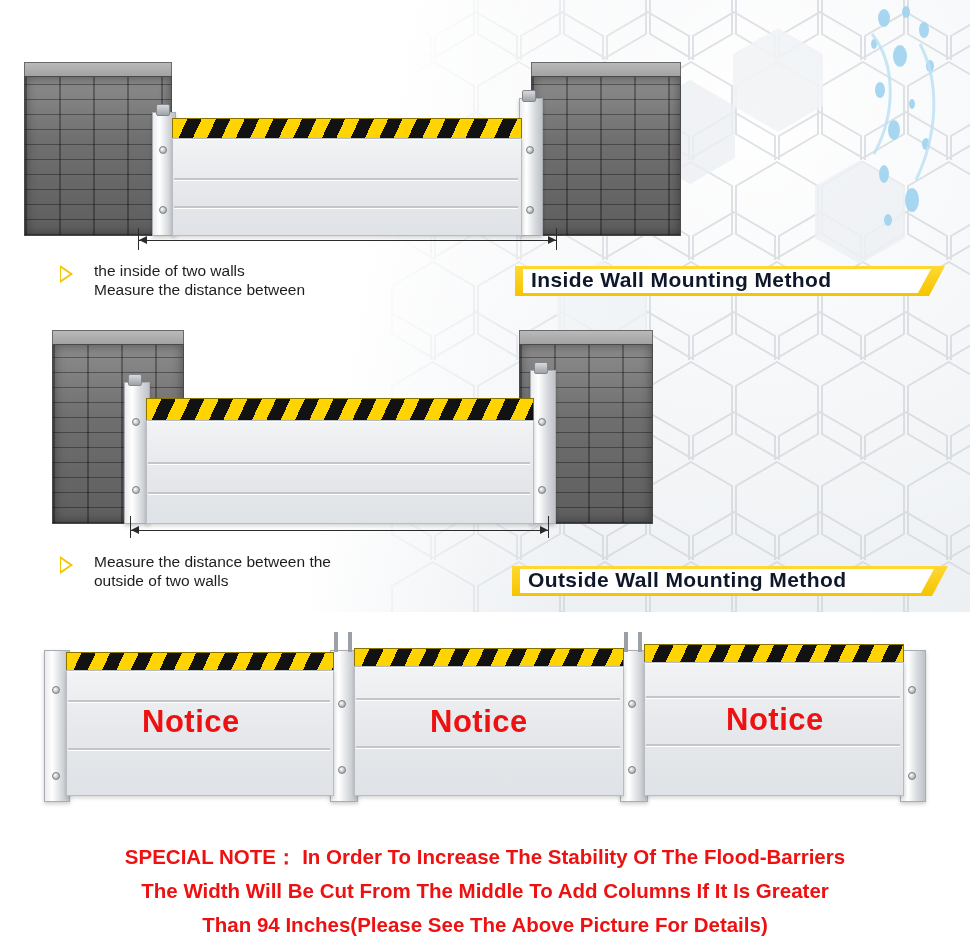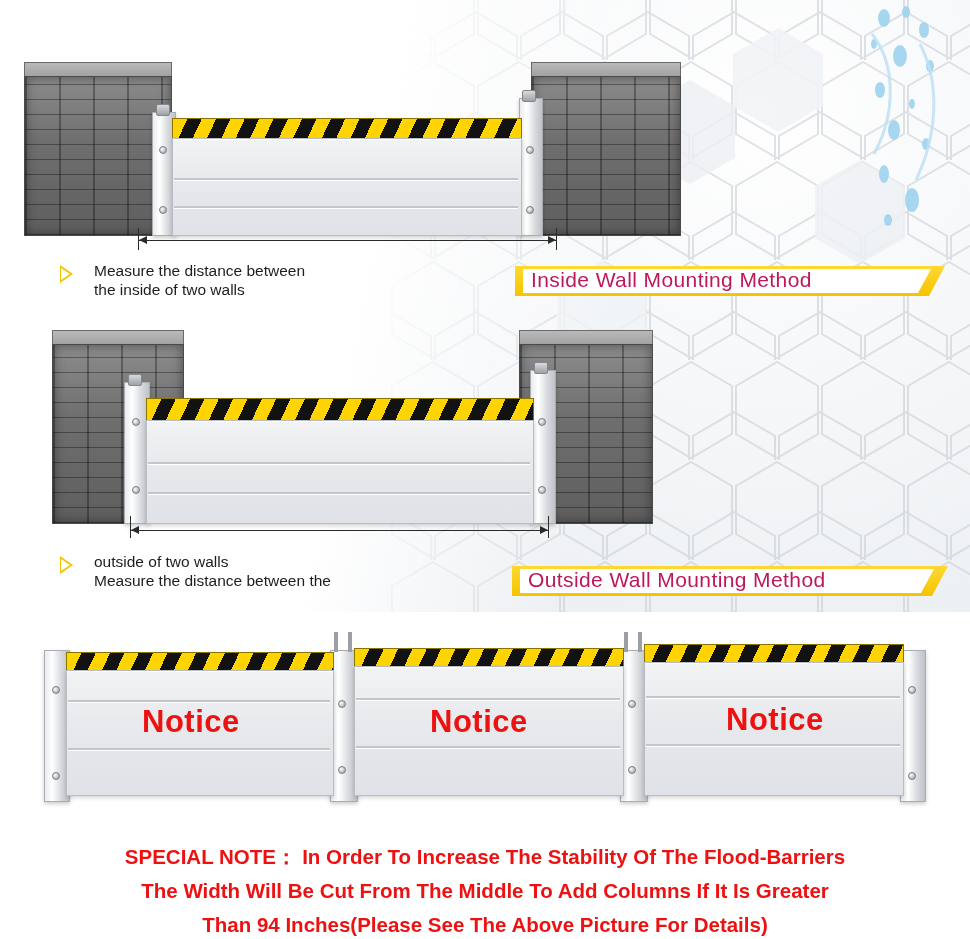--- a/index.html
+++ b/index.html
@@ -111,21 +111,21 @@
     position:absolute;left:0;top:0;height:30px;width:100%;
     background:linear-gradient(180deg,#ffd833,#f5c400);
     clip-path:polygon(0 0, 100% 0, calc(100% - 16px) 100%, 0 100%);
   }
   .banner .bar-w{
     position:absolute;left:8px;top:3px;height:24px;width:calc(100% - 22px);
     background:#ffffff;
     clip-path:polygon(0 0, 100% 0, calc(100% - 13px) 100%, 0 100%);
   }
   .banner .btxt{
-    position:absolute;left:16px;top:2px;font-size:21px;font-weight:normal;color:#be185d;
+    position:absolute;left:16px;top:2px;font-size:21px;font-weight:bold;color:#0f172a;
     letter-spacing:.4px;white-space:nowrap;
   }
 
   
   .notice{
     position:absolute;color:#ee1111;font-weight:bold;font-size:31px;letter-spacing:.5px;
     font-family:"Liberation Sans", sans-serif;
   }
 
   
@@ -205,22 +205,22 @@
 
     <div class="dim-tick" style="left:138px;top:228px;height:22px;"></div>
     <div class="dim-tick" style="left:556px;top:228px;height:22px;"></div>
     <div class="dim-line" style="left:138px;top:240px;width:418px;"></div>
     <div class="arrow-l" style="left:139px;top:236px;"></div>
     <div class="arrow-r" style="left:548px;top:236px;"></div>
 
     <div class="chev" style="left:60px;top:265px;"></div>
     <div class="chev-in" style="left:61px;top:268px;"></div>
     <div class="caption" style="left:94px;top:261px;width:330px;">
+      <div>the inside of two walls</div>
       <div>Measure the distance between</div>
-      <div>the inside of two walls</div>
     </div>
 
     <div class="banner" style="left:515px;top:266px;width:430px;">
       <div class="bar-y"></div>
       <div class="bar-w"></div>
       <div class="btxt">Inside Wall  Mounting  Method</div>
     </div>
   </div>
 
   <div>
@@ -247,22 +247,22 @@
 
     <div class="dim-tick" style="left:130px;top:516px;height:22px;"></div>
     <div class="dim-tick" style="left:548px;top:516px;height:22px;"></div>
     <div class="dim-line" style="left:130px;top:530px;width:418px;"></div>
     <div class="arrow-l" style="left:131px;top:526px;"></div>
     <div class="arrow-r" style="left:540px;top:526px;"></div>
 
     <div class="chev" style="left:60px;top:556px;"></div>
     <div class="chev-in" style="left:61px;top:559px;"></div>
     <div class="caption" style="left:94px;top:552px;width:360px;">
+      <div>Measure the distance between the</div>
       <div>outside of two walls</div>
-      <div>Measure the distance between the</div>
     </div>
 
     <div class="banner" style="left:512px;top:566px;width:436px;">
       <div class="bar-y"></div>
       <div class="bar-w"></div>
       <div class="btxt">Outside Wall Mounting Method</div>
     </div>
   </div>
 
   <div>

